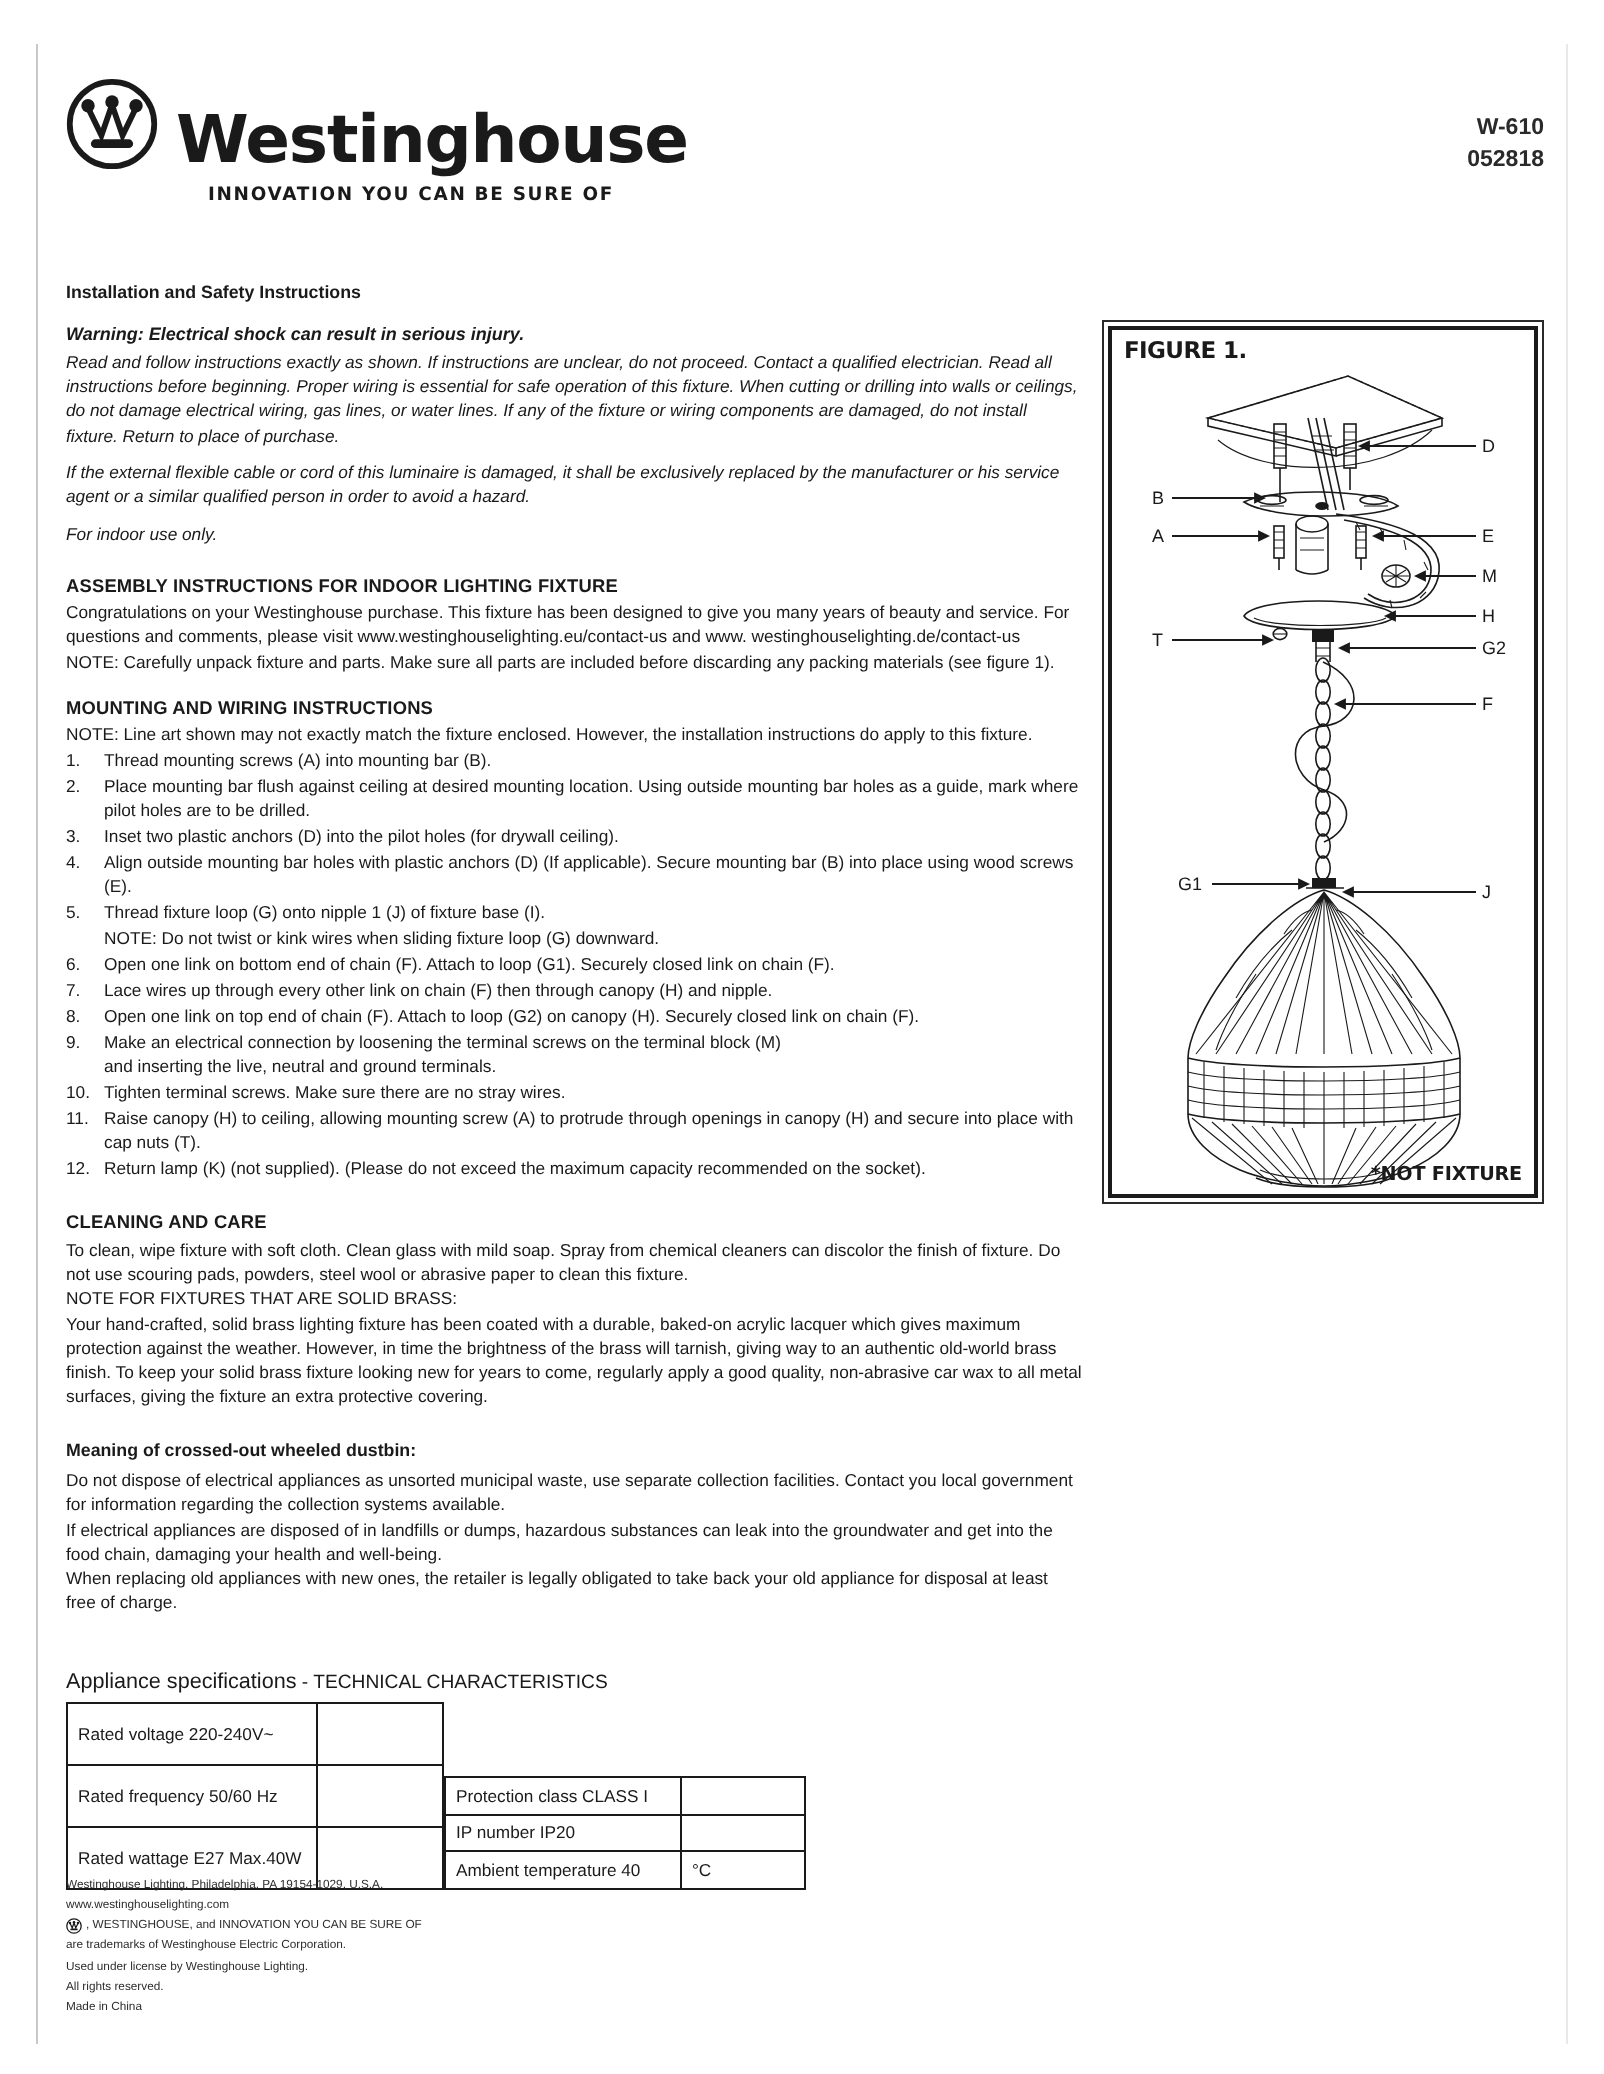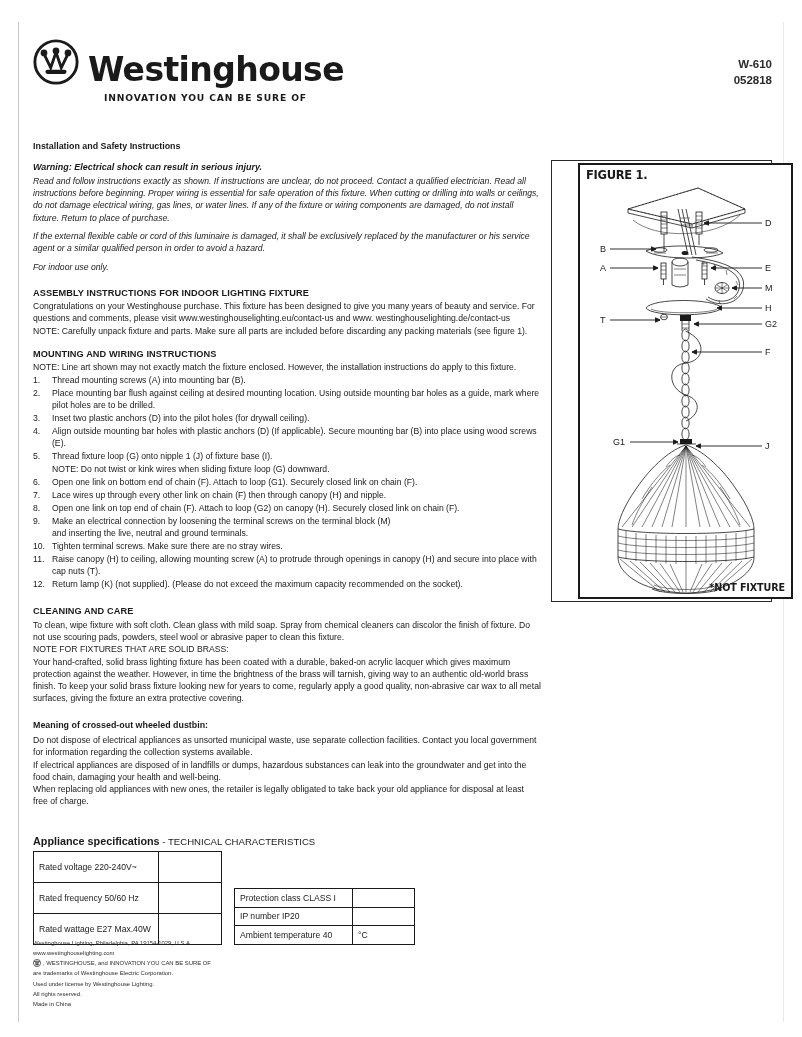--- a/index.html
+++ b/index.html
@@ -123,21 +123,20 @@
     border: 1px solid #2a2a2a;
     padding: 2px;
     background: #fff;
   }
   .figure-inner {
     position: relative;
     width: 100%; height: 100%;
     border: 2px solid #1a1a1a;
     background: #fff;
     overflow: hidden;
-    margin-left: 24px;
   }
   .fig-title {
     position: absolute;
     left: 6px; top: 3px;
     font-family: "DejaVu Sans", sans-serif;
     font-weight: 700;
     font-size: 11.5px;
     letter-spacing: -0.3px;
   }
   .fig-not-supplied {
@@ -149,29 +148,28 @@
     letter-spacing: -0.1px;
   }
   .fig-svg { position: absolute; left: 0; top: 0; }
 
   
   .spec-head {
     position: absolute;
     left: 33px; top: 835px;
     font-size: 10.4px;
   }
-  .spec-head b { font-weight: 700; font-size: 10.8px; margin-top: 20px; }
+  .spec-head b { font-weight: 400; font-size: 10.8px; margin-top: 20px; }
   .spec-head span { font-size: 9.6px; }
 
   .spec-wrap {
     position: absolute;
     left: 33px; top: 851px;
     width: 390px;
     display: flex;
-    gap: 12px;
   }
   table.spec {
     border-collapse: collapse;
     table-layout: fixed;
   }
   table.spec.left-tbl { width: 188px; }
   table.spec.right-tbl { width: 180px; margin-top: 37px; }
   table.spec td {
     border: 1px solid #1a1a1a;
     height: 18.5px;

